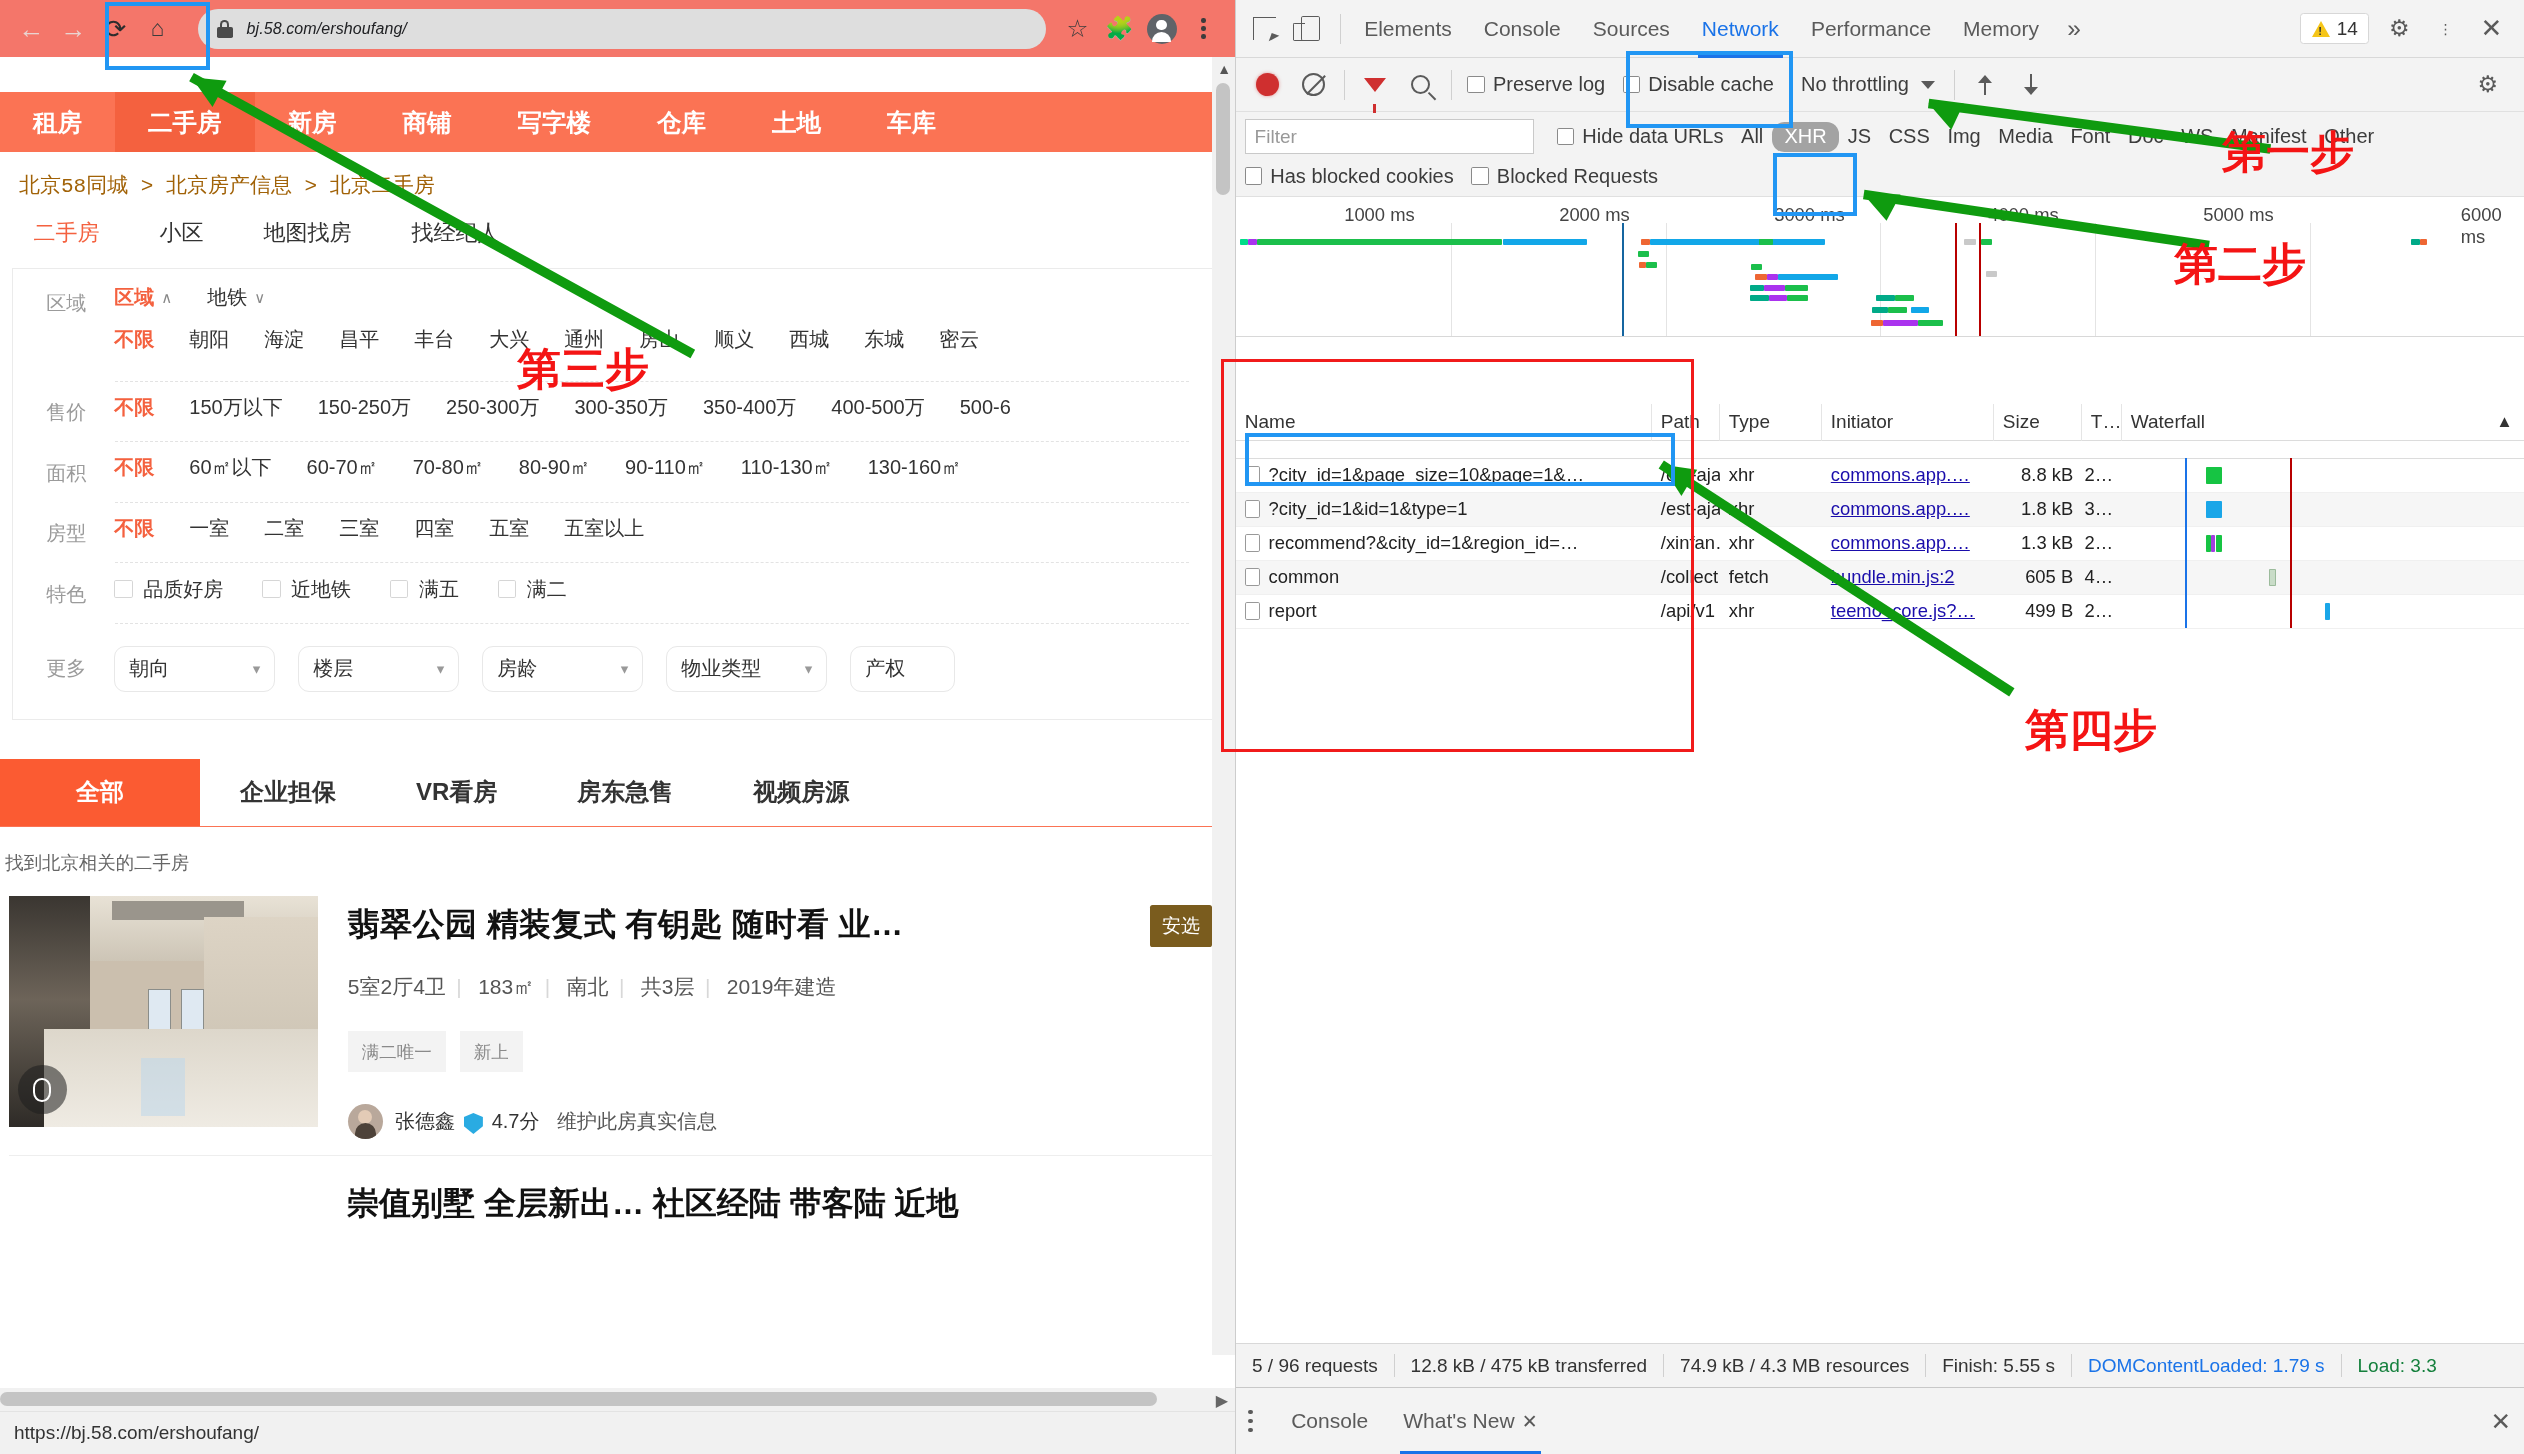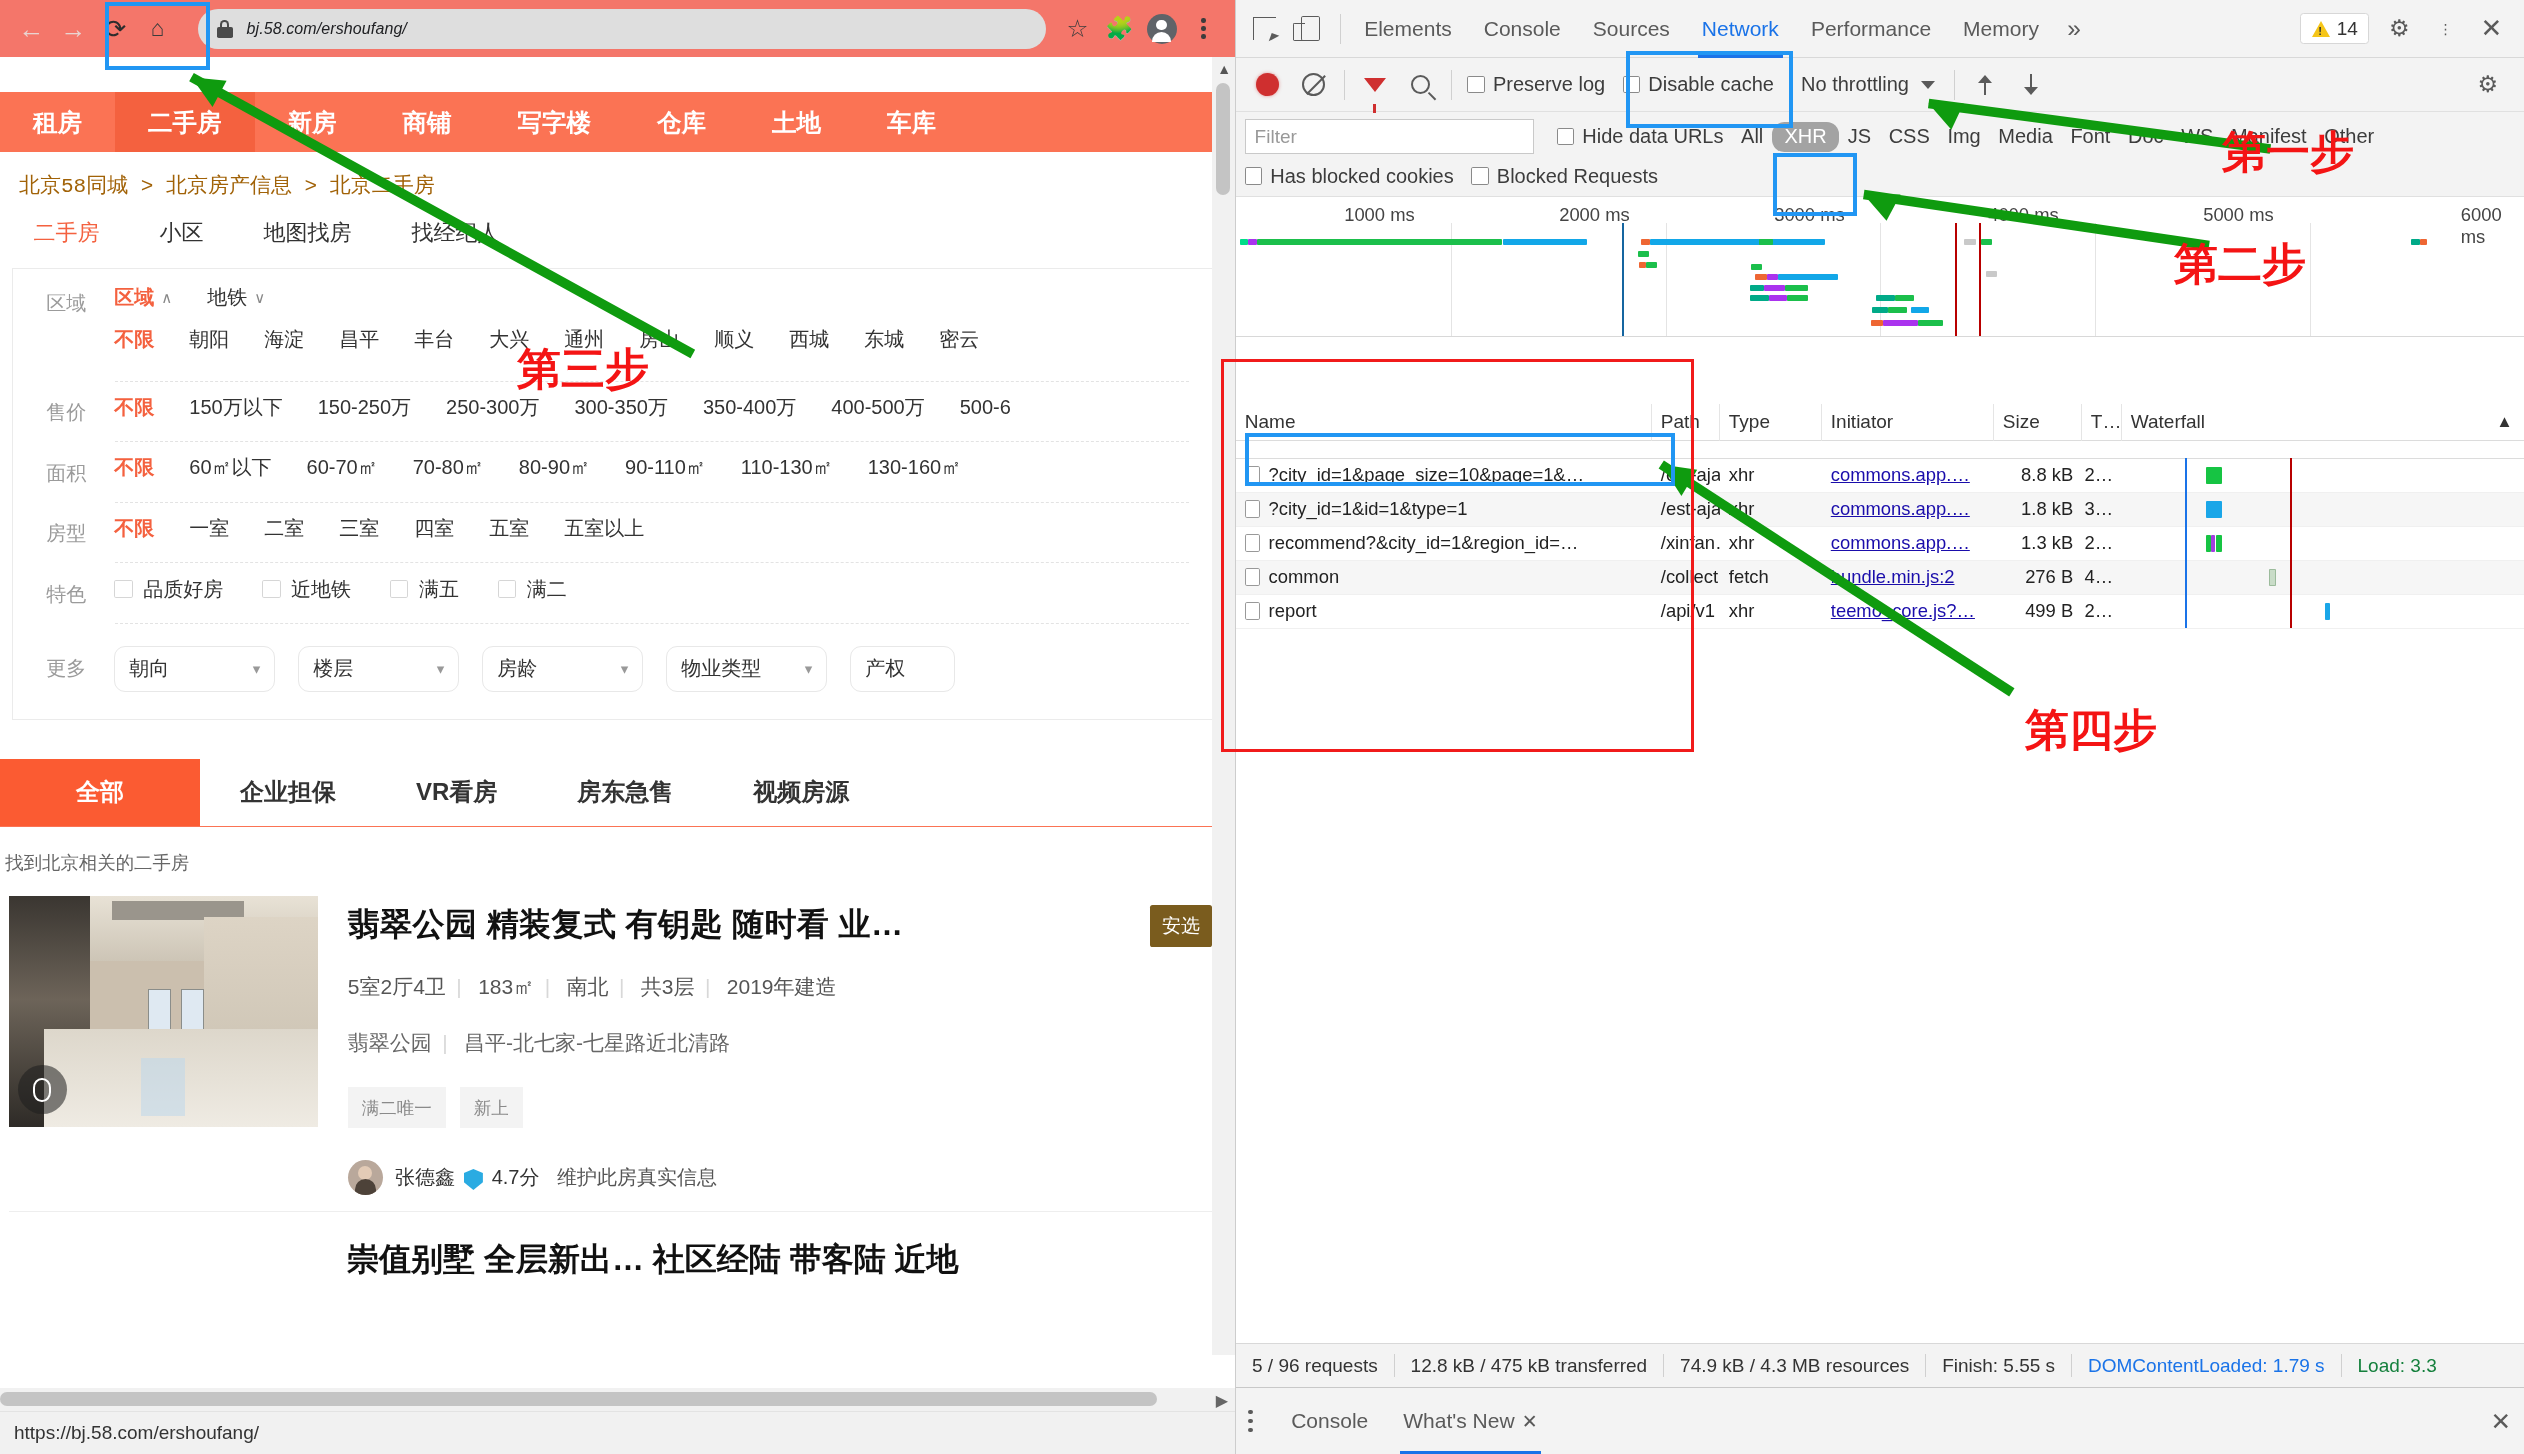--- a/index.html
+++ b/index.html
@@ -457,24 +457,20 @@
         </div>
         <div class="l-body">
           <div class="l-title">翡翠公园 精装复式 有钥匙 随时看 业…</div>
           <div class="anxuan">安选</div>
           <div class="l-meta">
             <span>5室2厅4卫</span><span class="sep">|</span>
             <span>183㎡</span><span class="sep">|</span>
             <span>南北</span><span class="sep">|</span>
             <span>共3层</span><span class="sep">|</span>
             <span>2019年建造</span>
-          </div>
-          <div class="l-addr">
-            <span>翡翠公园</span><span class="sep">|</span>
-            <span>昌平-北七家-七星路近北清路</span>
           </div>
           <div class="pills">
             <span class="pill">满二唯一</span>
             <span class="pill">新上</span>
           </div>
           <div class="agent">
             <span class="pic"></span>
             <span class="nm">张德鑫</span>
             <span class="shield"></span>
             <span class="sc">4.7分</span>
@@ -723,21 +719,21 @@
       </div>
 
       <div class="td-row alt">
         <div class="td" style="width:416px;">
             <span class="rowchk"></span>
             <span>common</span>
           </div>
         <div class="td" style="width:68px;">/collect…</div>
         <div class="td" style="width:102px;">fetch</div>
         <div class="td initiator" style="width:172px;">bundle.min.js:2</div>
-        <div class="td right" style="width:88px;">276 B</div>
+        <div class="td right" style="width:88px;">605 B</div>
         <div class="td right" style="width:40px;">4…</div>
         <div class="wf-cell">
             <span class="wf-blue-line" style="left:63px;"></span>
             <span class="wf-red-line" style="left:168px;"></span>
             <span class="wf-bar" style="left:147px;width:7px;background:#c9dcc8;border:0.9px solid #9cbb9c;"></span>
           </div>
       </div>
 
       <div class="td-row">
         <div class="td" style="width:416px;">

